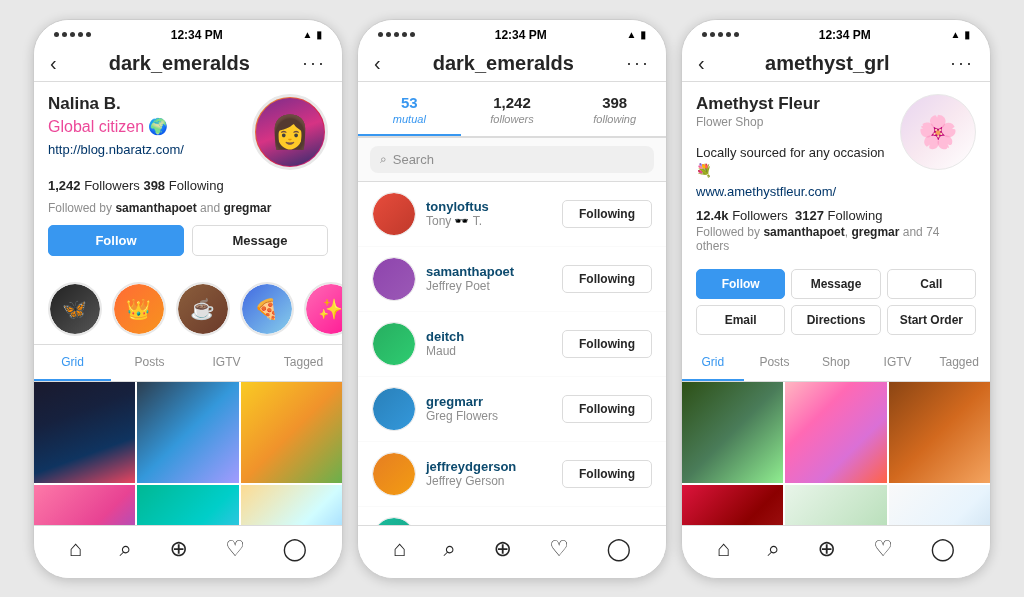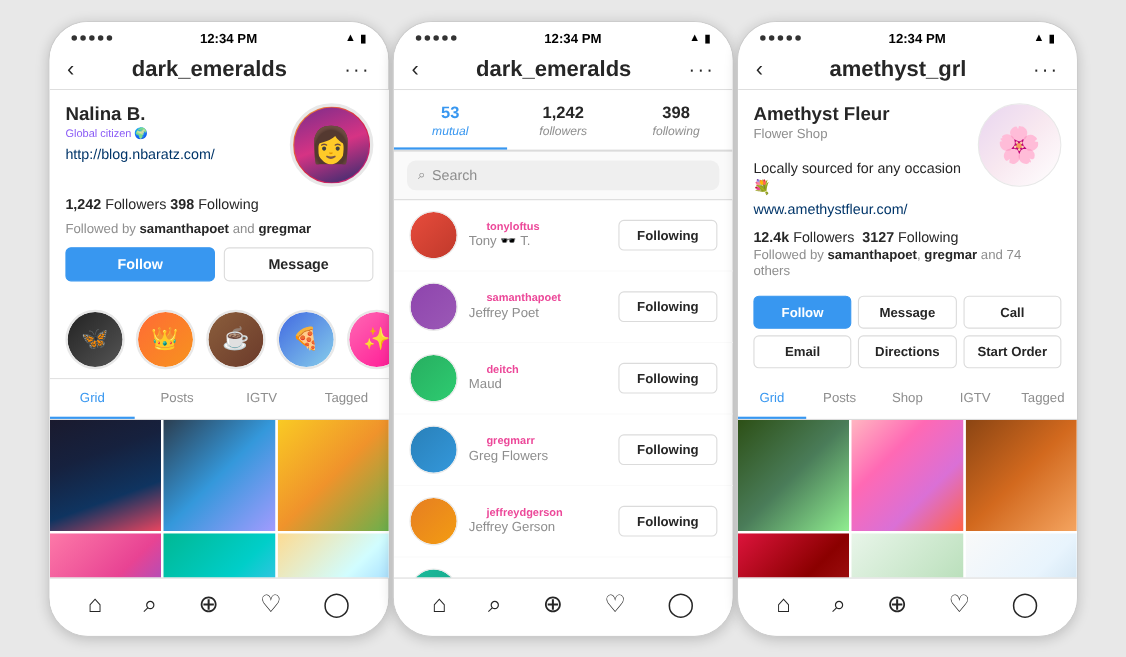--- a/index.html
+++ b/index.html
@@ -8,21 +8,21 @@
       display: flex;
       justify-content: center;
       align-items: center;
       width: 1024px;
       height: 597px;
       font-family: -apple-system, BlinkMacSystemFont, 'Helvetica Neue', Arial, sans-serif;
       overflow: hidden;
     }
     .phones-container {
       display: flex;
-      gap: 3px;
+      gap: 14px;
       padding: 16px;
       align-items: flex-start;
     }
     .phone {
       width: 310px;
       height: 560px;
       background: #ffffff;
       border-radius: 36px;
       border: 1px solid #ccc;
       overflow: hidden;
@@ -66,21 +66,21 @@
     .nav-back { font-size: 20px; color: #262626; cursor: pointer; }
     .nav-title { font-size: 20px; font-weight: 600; color: #262626; }
     .nav-more { font-size: 18px; color: #262626; letter-spacing: 2px; cursor: pointer; }
 
     
     .profile-content { flex: 1; overflow-y: auto; background: #fff; }
     .profile-header { padding: 12px 14px 8px 14px; }
     .profile-top { display: flex; justify-content: space-between; align-items: flex-start; margin-bottom: 8px; }
     .profile-info { flex: 1; }
     .profile-name { font-size: 17px; font-weight: 700; color: #262626; margin-bottom: 2px; }
-    .profile-bio { font-size: 10px; color: #8b5cf6; margin-bottom: 2px; line-height: 1.4; }
+    .profile-bio { font-size: 16px; color: #ec4899; margin-bottom: 2px; line-height: 1.4; }
     .profile-link { font-size: 13px; color: #003569; }
     .profile-avatar {
       width: 76px; height: 76px; border-radius: 50%;
       background: linear-gradient(135deg, #f09433, #e6683c, #dc2743, #cc2366, #bc1888);
       overflow: hidden; flex-shrink: 0;
       display: flex; align-items: center; justify-content: center;
       border: 3px solid #e8e8e8;
     }
     .avatar-inner {
       width: 68px; height: 68px; border-radius: 50%;
@@ -202,21 +202,21 @@
       border: 1px solid #e8e8e8;
     }
     .follower-avatar-inner { width: 100%; height: 100%; border-radius: 50%; }
     .fa1 { background: linear-gradient(135deg, #e74c3c, #c0392b); }
     .fa2 { background: linear-gradient(135deg, #8e44ad, #9b59b6); }
     .fa3 { background: linear-gradient(135deg, #27ae60, #2ecc71); }
     .fa4 { background: linear-gradient(135deg, #2980b9, #3498db); }
     .fa5 { background: linear-gradient(135deg, #e67e22, #f39c12); }
     .fa6 { background: linear-gradient(135deg, #1abc9c, #16a085); }
     .follower-info { flex: 1; min-width: 0; }
-    .follower-username { font-size: 10px; font-weight: 600; color: #ec4899; margin-left: 16px; }
+    .follower-username { font-size: 13px; font-weight: 600; color: #0c4a6e; }
     .follower-name { font-size: 12px; color: #8e8e8e; }
     .follower-btn {
       padding: 6px 16px; border-radius: 5px; font-size: 12px; font-weight: 600;
       cursor: pointer; border: 1px solid #dbdbdb; background: #fff; color: #262626;
       flex-shrink: 0;
     }
     .follower-btn.following-btn { color: #262626; }
 
     
     .biz-profile-top {

